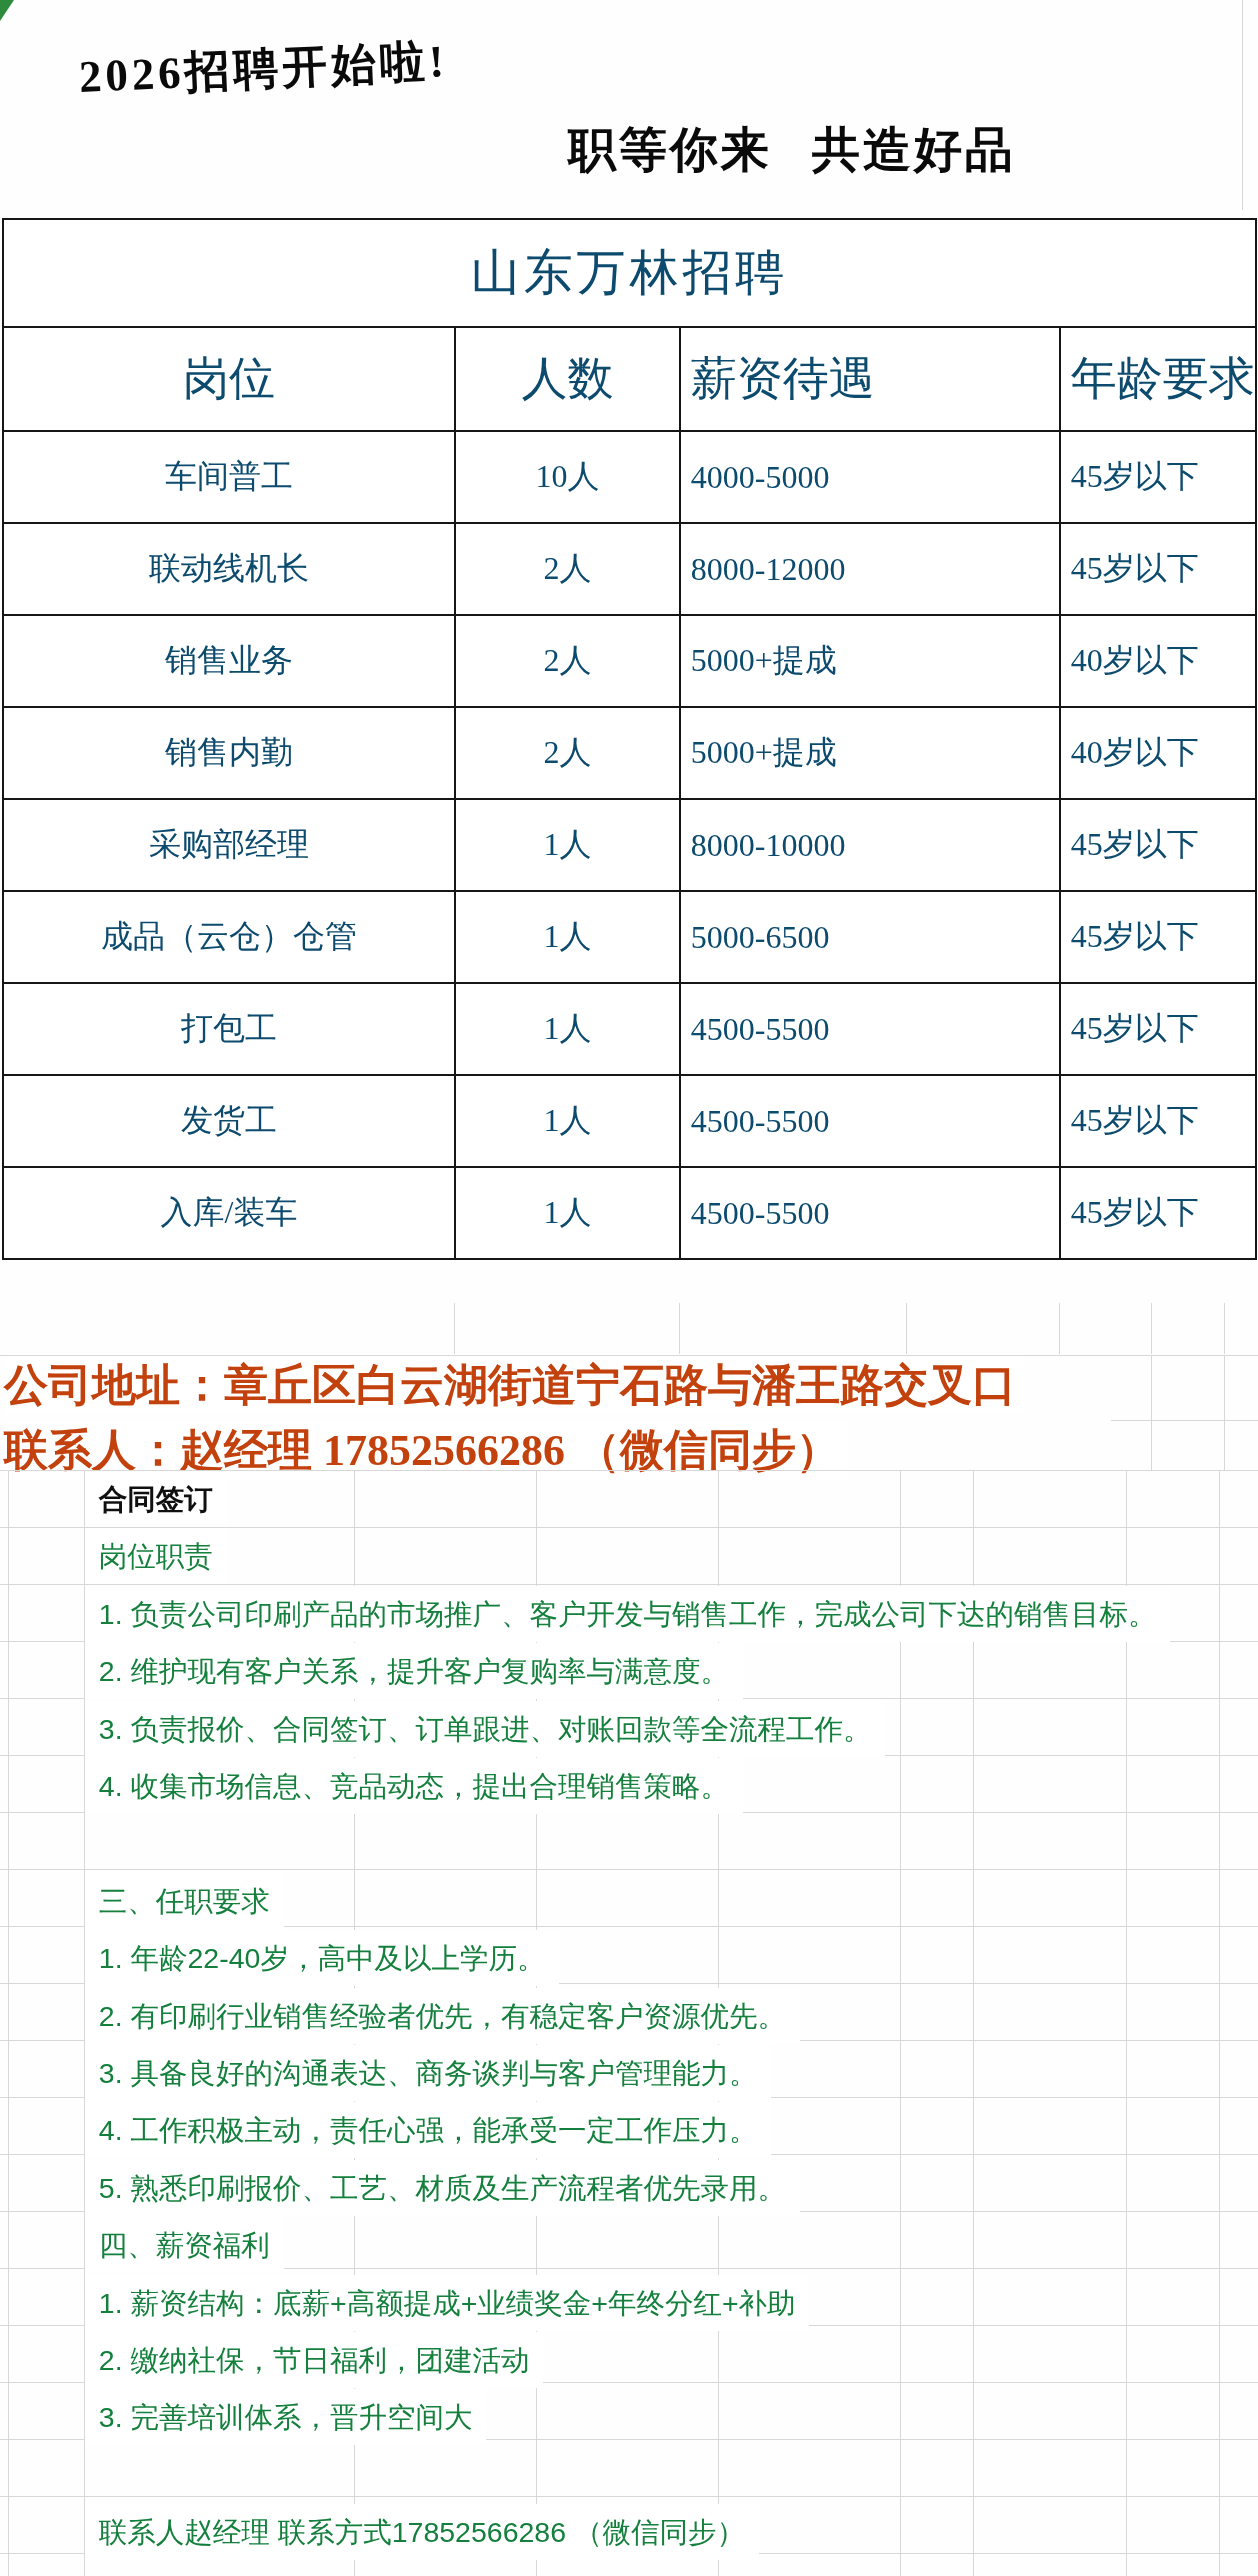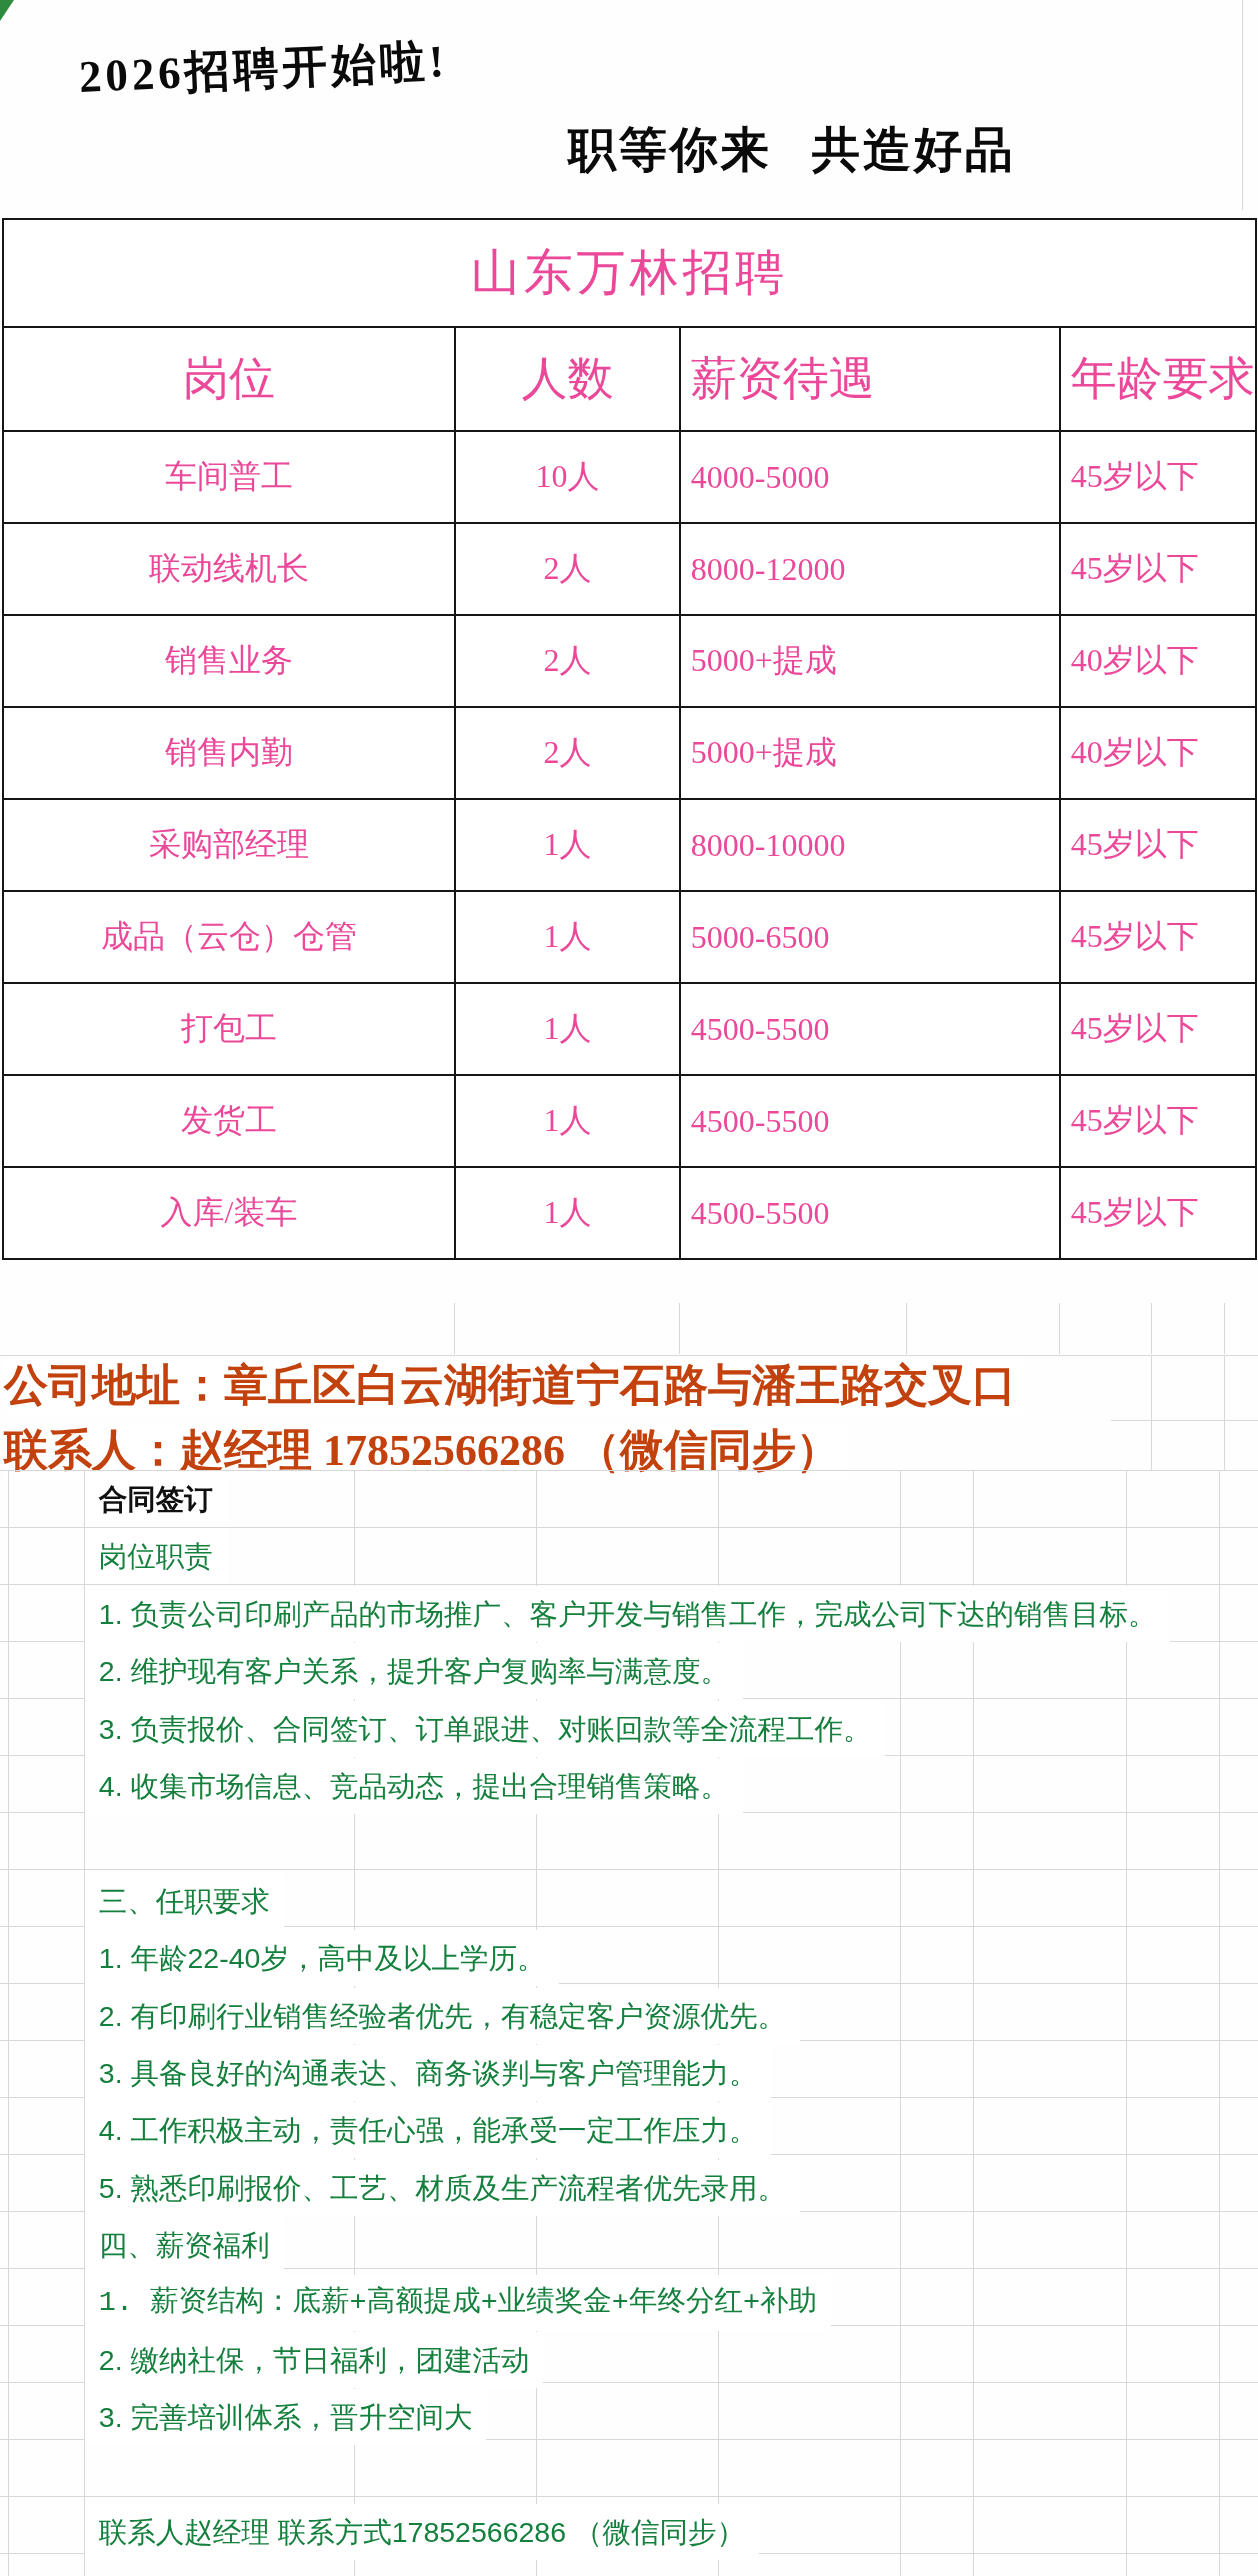--- a/index.html
+++ b/index.html
@@ -35,21 +35,21 @@
     white-space:nowrap; color:#0a0a0a;
   }
 
   
   table.jobs {
     position:absolute; left:2px; top:218px; width:1255px;
     border-collapse:collapse; table-layout:fixed;
     font-family:"Liberation Serif","DejaVu Serif",serif;
   }
   table.jobs td {
-    border:2.9px solid #161616; color:#ec4899;
+    border:2.9px solid #161616; color:#0c4a6e;
     white-space:nowrap; overflow:hidden; background:#fff;
   }
   td.ttl   { height:108px; text-align:center; font-size:49px; letter-spacing:3.9px; }
   tr.hrow td { height:104px; font-size:46px; }
   tr.drow td { height:92px;  font-size:32px; }
   td.cc { text-align:center; }
   td.cl { text-align:left; padding-left:9.8px; }
 
   
   .vline { position:absolute; width:1px; background:#d8d8d8; }
@@ -192,19 +192,19 @@
   <div class="cellrow" style="top:1643px;">2. 维护现有客户关系，提升客户复购率与满意度。</div>
   <div class="cellrow" style="top:1701px;">3. 负责报价、合同签订、订单跟进、对账回款等全流程工作。</div>
   <div class="cellrow" style="top:1758px;">4. 收集市场信息、竞品动态，提出合理销售策略。</div>
   <div class="cellrow" style="top:1873px;">三、任职要求</div>
   <div class="cellrow" style="top:1930px;">1. 年龄22-40岁，高中及以上学历。</div>
   <div class="cellrow" style="top:1988px;">2. 有印刷行业销售经验者优先，有稳定客户资源优先。</div>
   <div class="cellrow" style="top:2045px;">3. 具备良好的沟通表达、商务谈判与客户管理能力。</div>
   <div class="cellrow" style="top:2102px;">4. 工作积极主动，责任心强，能承受一定工作压力。</div>
   <div class="cellrow" style="top:2160px;">5. 熟悉印刷报价、工艺、材质及生产流程者优先录用。</div>
   <div class="cellrow" style="top:2217px;">四、薪资福利</div>
-  <div class="cellrow" style="top:2275px;font-family:Liberation Mono, monospace;">1. 薪资结构：底薪+高额提成+业绩奖金+年终分红+补助</div>
+  <div class="cellrow" style="top:2275px;">1. 薪资结构：底薪+高额提成+业绩奖金+年终分红+补助</div>
   <div class="cellrow" style="top:2332px;">2. 缴纳社保，节日福利，团建活动</div>
   <div class="cellrow" style="top:2389px;">3. 完善培训体系，晋升空间大</div>
   <div class="cellrow" style="top:2504px;">联系人赵经理 联系方式17852566286 （微信同步）</div>
 
 </div>
 
 
 </body></html>

